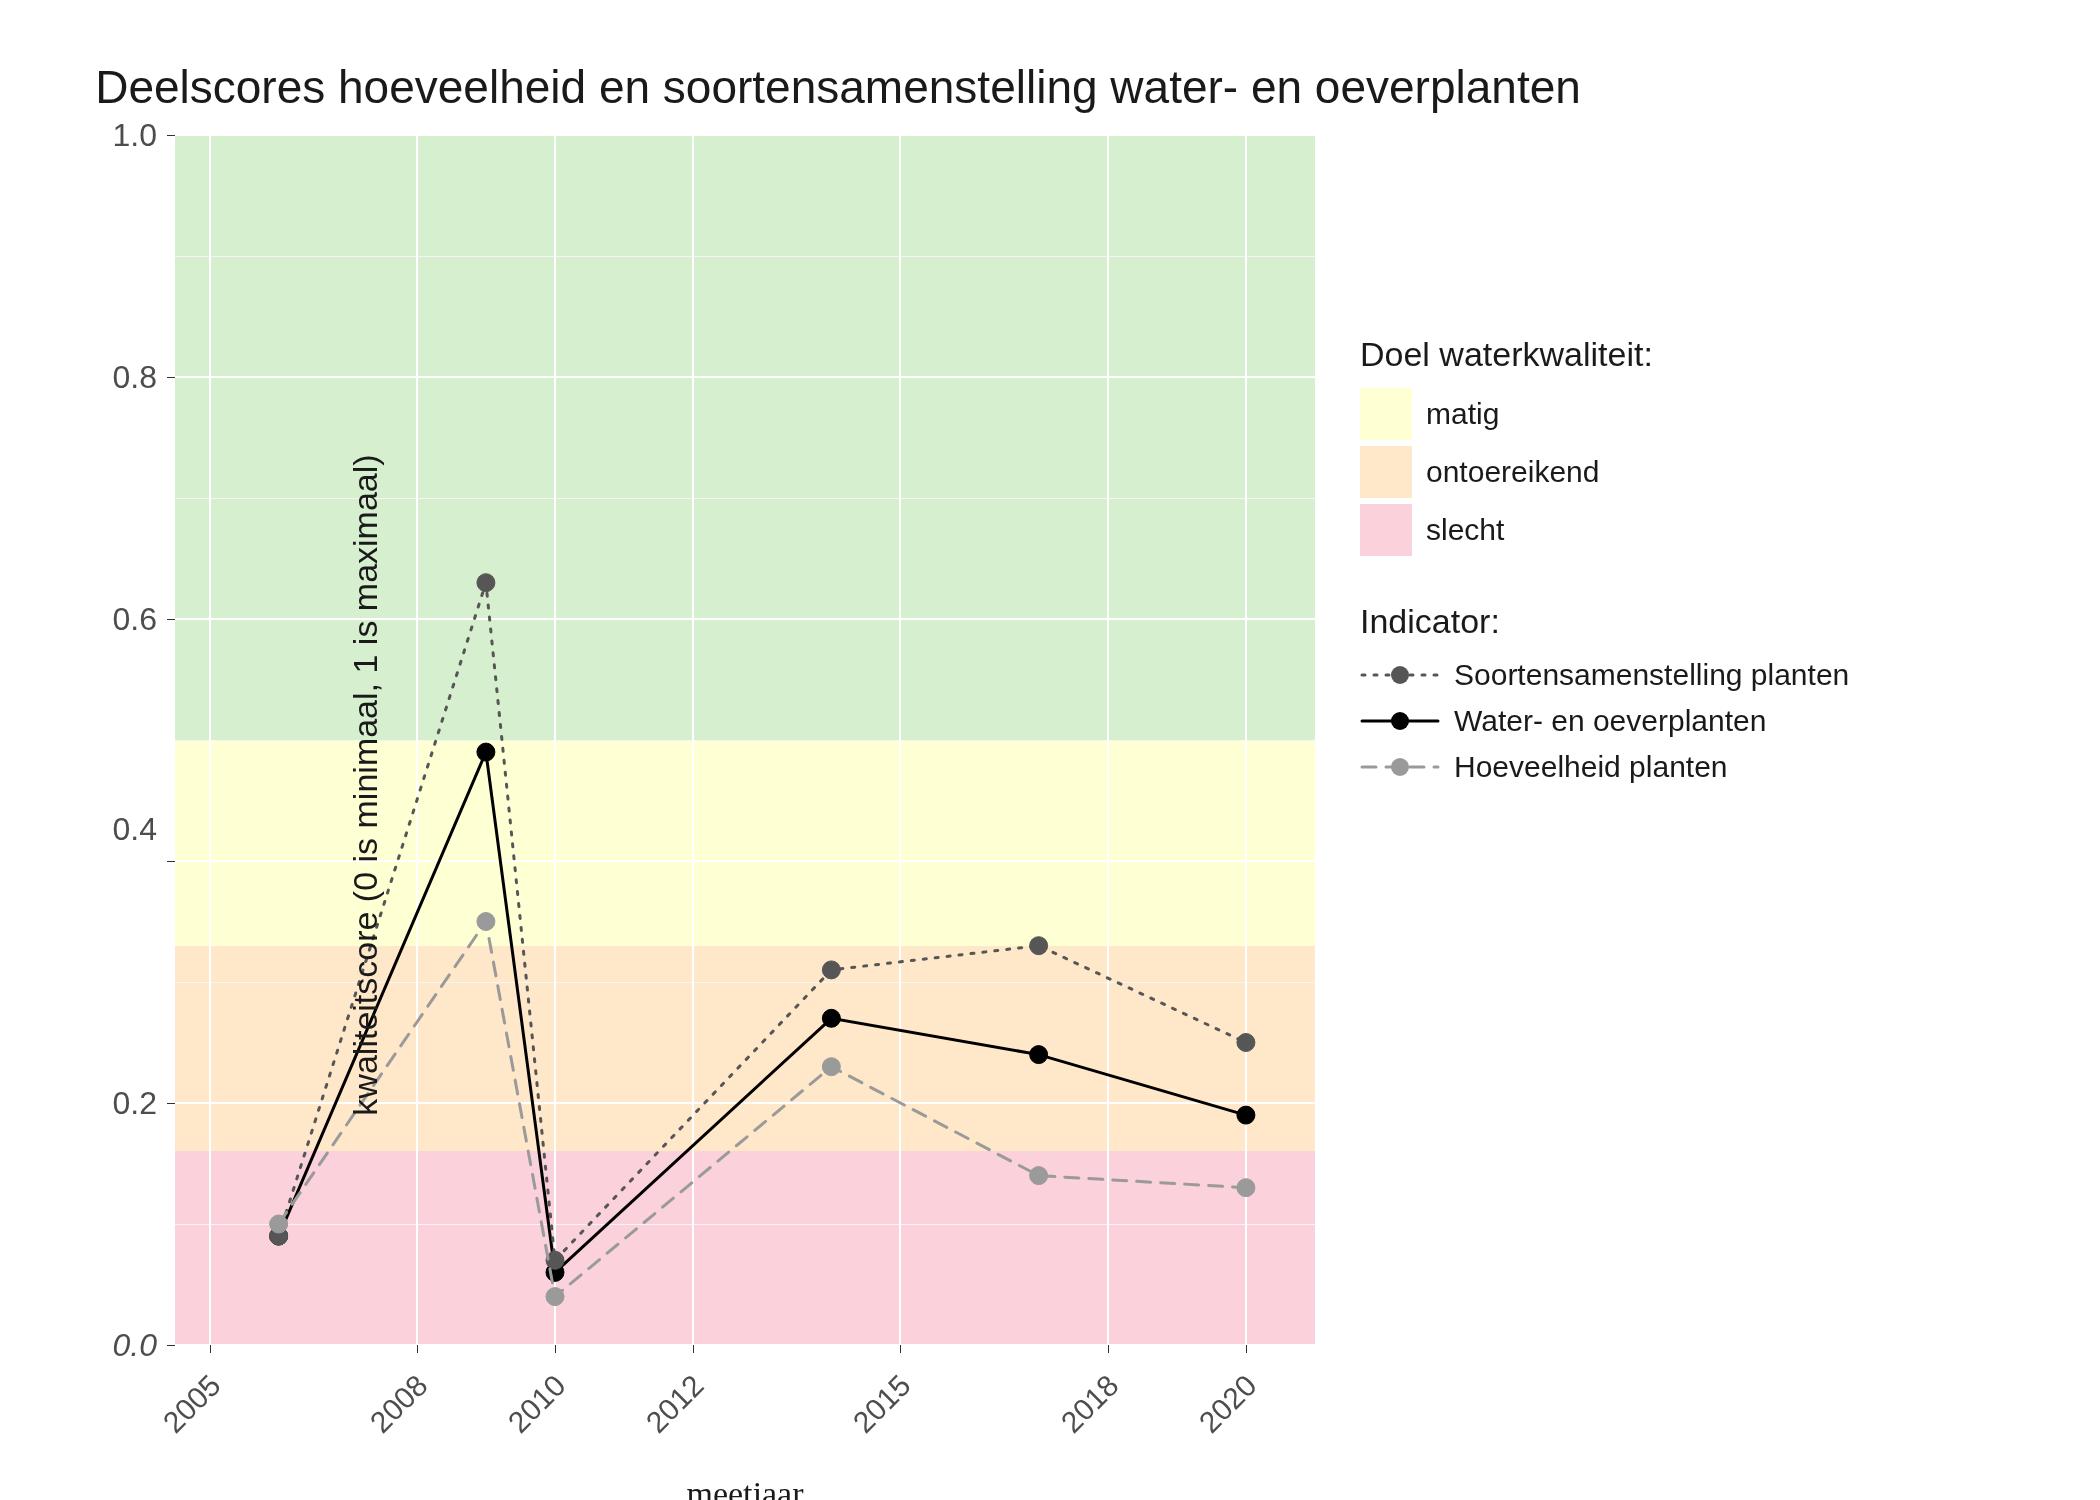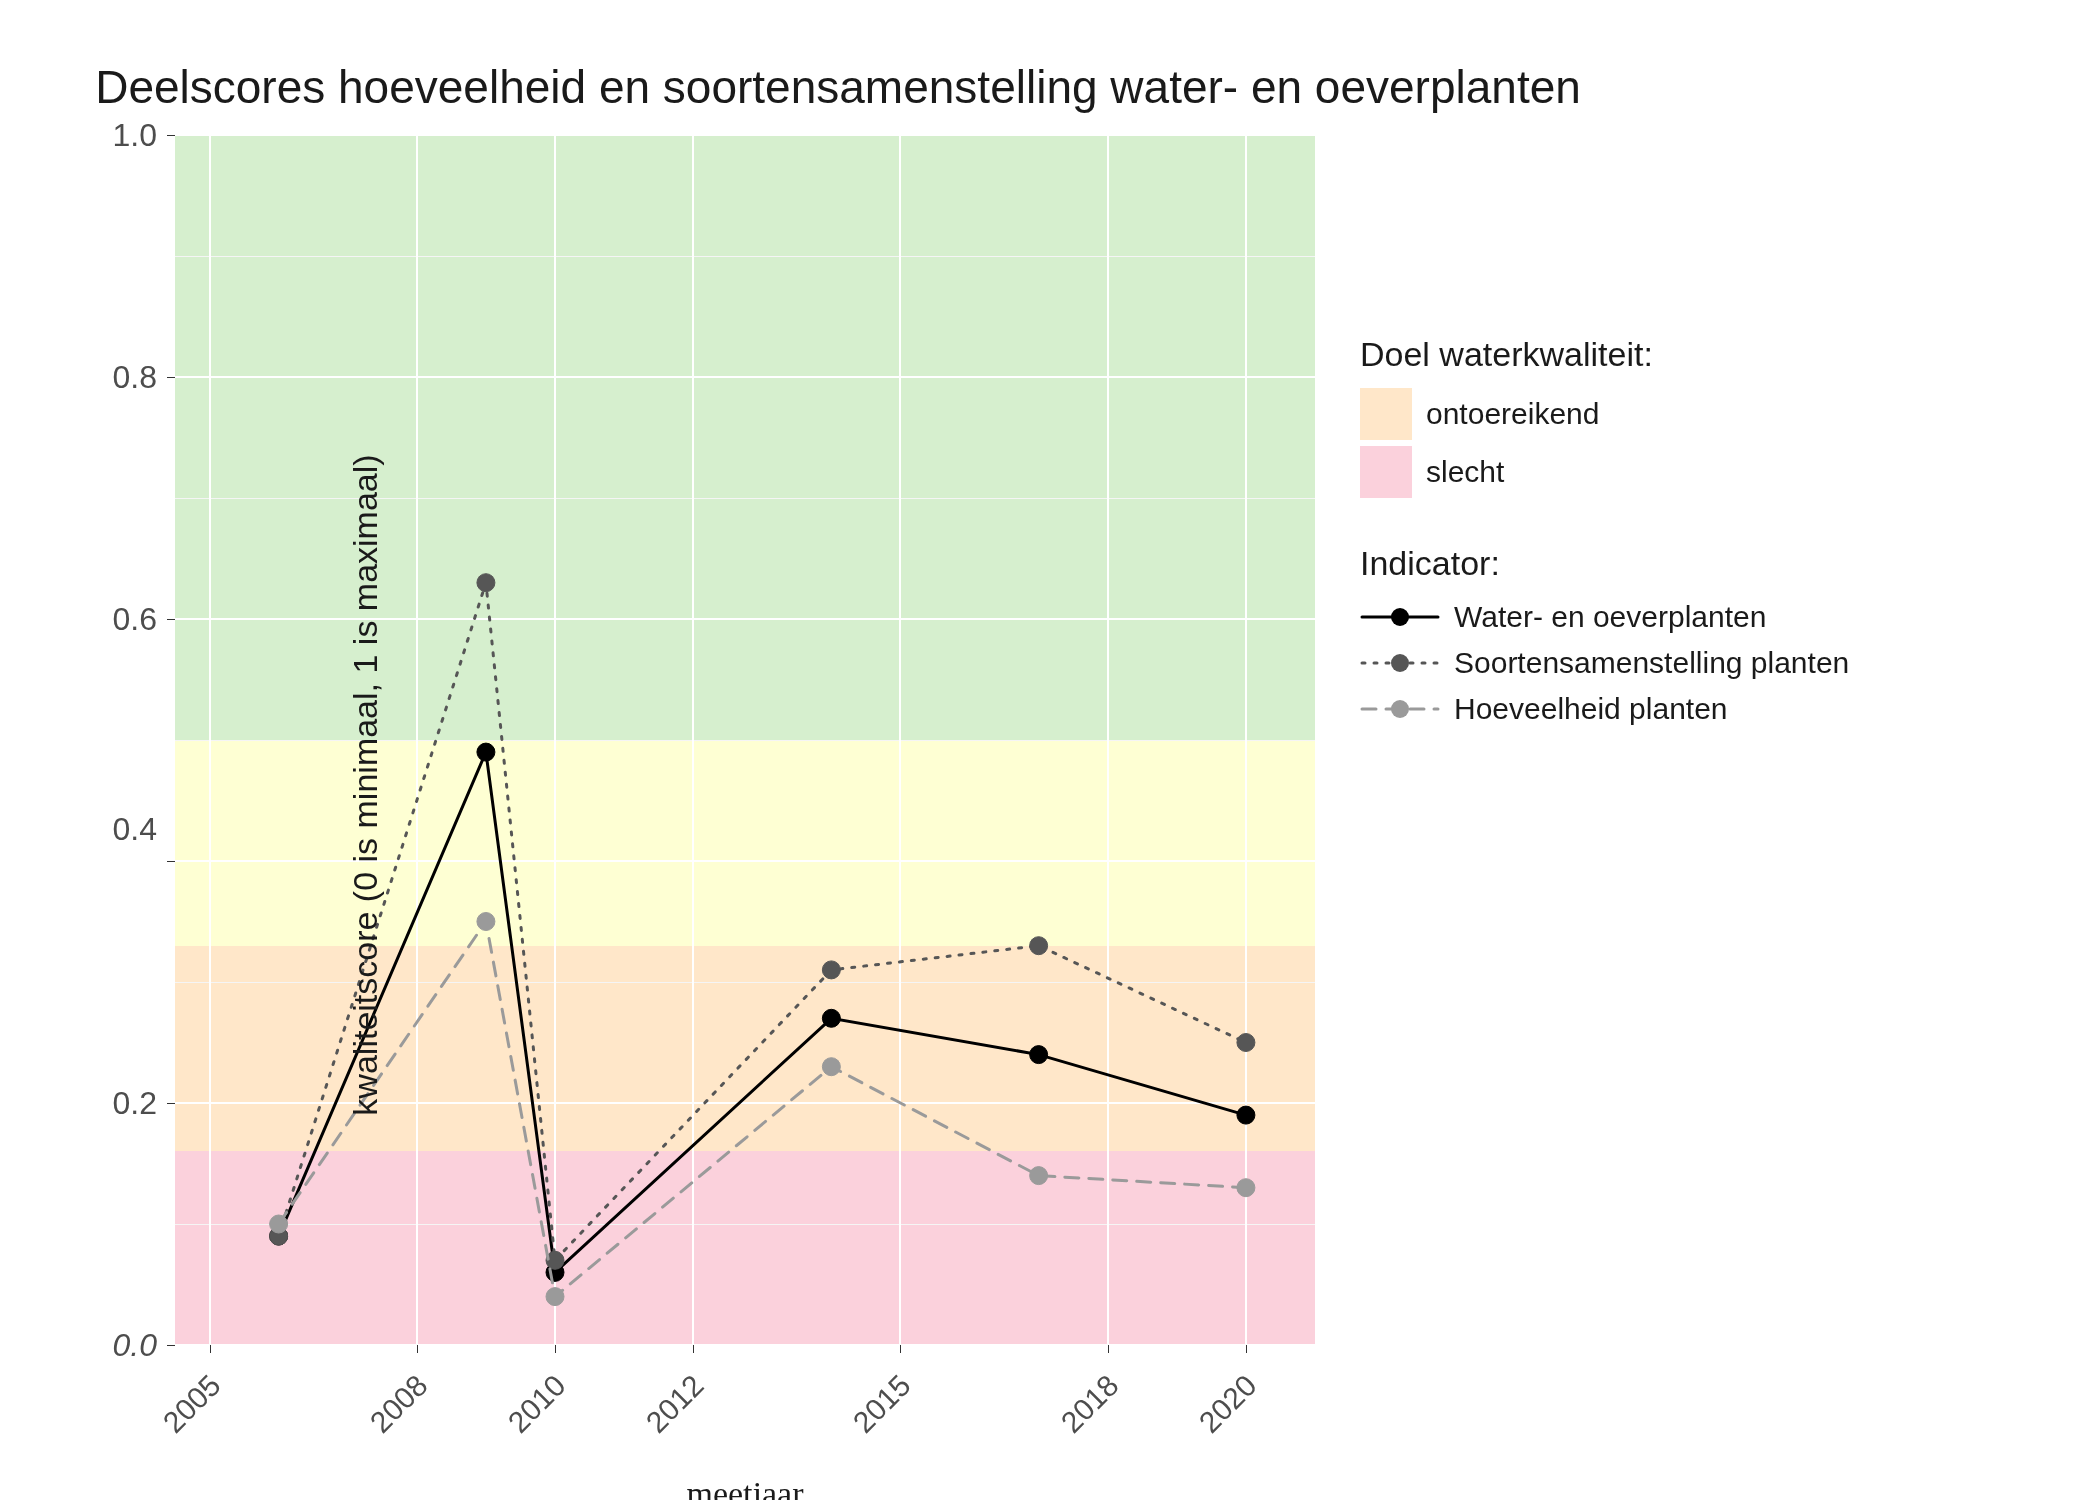--- a/index.html
+++ b/index.html
@@ -217,52 +217,56 @@
       <div class="axis-tick-v" style="left: 1245.91px; top: 1310px;"></div>
     </div>
 
   <div class="axis-title-y">kwaliteitscore (0 is minimaal, 1 is maximaal)</div>
   <div class="axis-title-x" id="x-axis-title" style="top: 1440px;">meetjaar</div>
 
   <div class="legend">
     <div class="legend-title">Doel waterkwaliteit:</div>
     <div id="legend-bands">
         <div class="legend-item">
+          <div class="legend-swatch" style="background: rgb(254, 255, 211);"></div>
+          <div class="legend-text">matig</div>
+        </div>
+        <div class="legend-item">
           <div class="legend-swatch" style="background: rgb(255, 231, 201);"></div>
           <div class="legend-text">ontoereikend</div>
         </div>
         <div class="legend-item">
           <div class="legend-swatch" style="background: rgb(251, 209, 220);"></div>
           <div class="legend-text">slecht</div>
         </div>
       </div>
     <div style="height:40px"></div>
     <div class="legend-title">Indicator:</div>
     <div id="legend-series">
+        <div class="legend-item">
+          <div class="legend-line">
+            <svg width="80" height="40">
+              <path d="M2 20 L78 20" stroke="#565656" stroke-width="3" stroke-dasharray="3 9" stroke-linecap="round"></path>
+              <circle cx="40" cy="20" r="9" fill="#565656"></circle>
+            </svg>
+          </div>
+          <div class="legend-text">Soortensamenstelling planten</div>
+        </div>
         <div class="legend-item">
           <div class="legend-line">
             <svg width="80" height="40">
               <path d="M2 20 L78 20" stroke="#000000" stroke-width="3" stroke-linecap="round"></path>
               <circle cx="40" cy="20" r="9" fill="#000000"></circle>
             </svg>
           </div>
           <div class="legend-text">Water- en oeverplanten</div>
         </div>
         <div class="legend-item">
           <div class="legend-line">
             <svg width="80" height="40">
-              <path d="M2 20 L78 20" stroke="#565656" stroke-width="3" stroke-dasharray="3 9" stroke-linecap="round"></path>
-              <circle cx="40" cy="20" r="9" fill="#565656"></circle>
-            </svg>
-          </div>
-          <div class="legend-text">Soortensamenstelling planten</div>
-        </div>
-        <div class="legend-item">
-          <div class="legend-line">
-            <svg width="80" height="40">
               <path d="M2 20 L78 20" stroke="#9a9a9a" stroke-width="3" stroke-dasharray="14 10" stroke-linecap="round"></path>
               <circle cx="40" cy="20" r="9" fill="#9a9a9a"></circle>
             </svg>
           </div>
           <div class="legend-text">Hoeveelheid planten</div>
         </div>
       </div>
   </div>
 
 </div>

